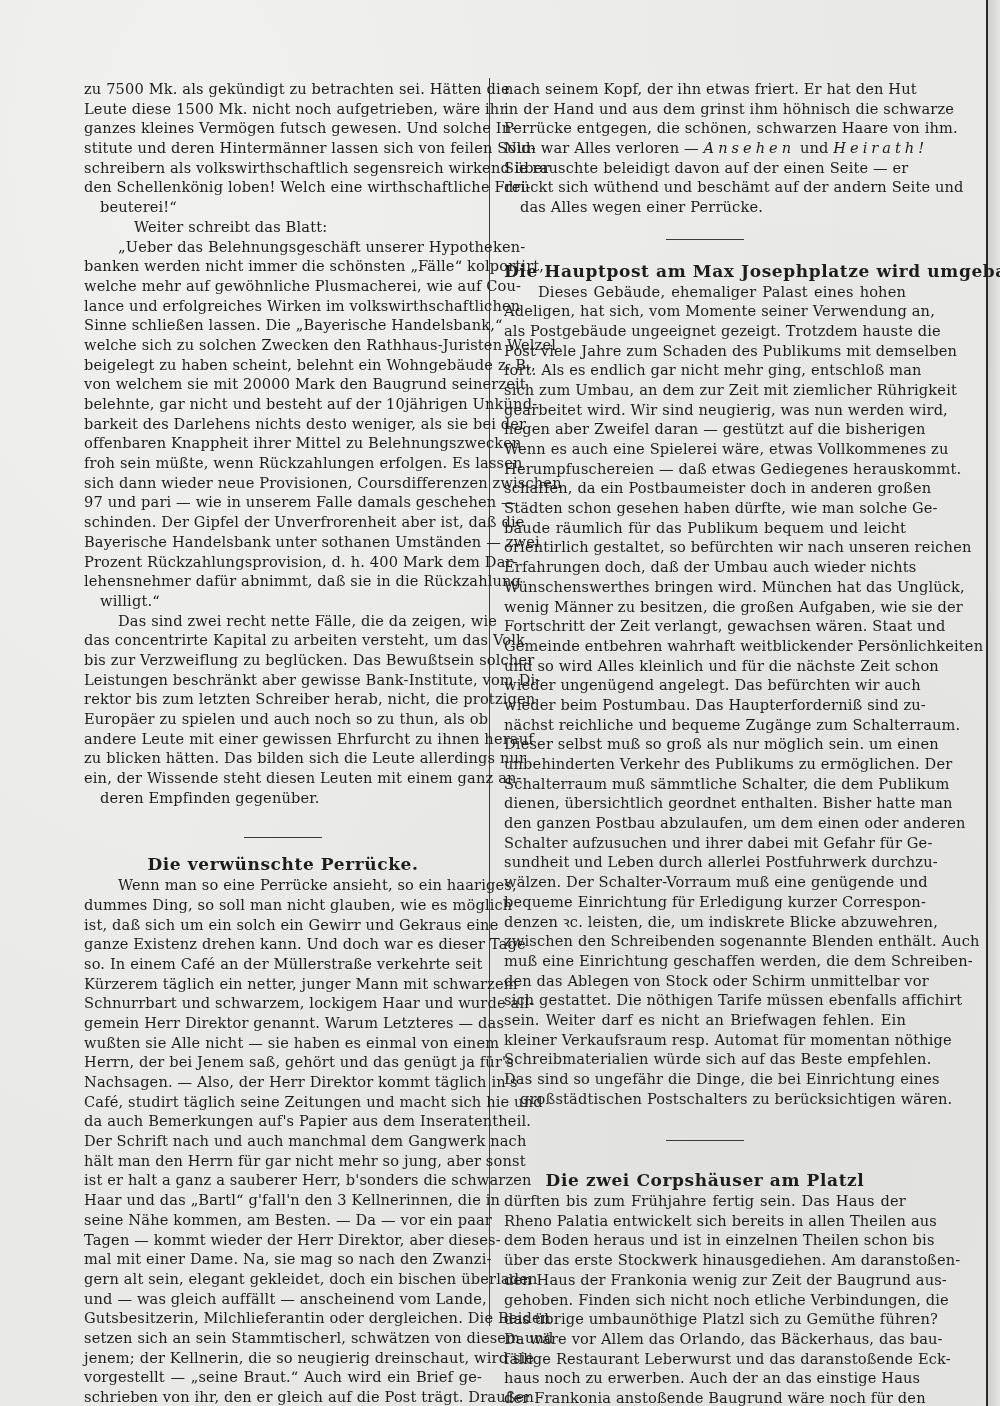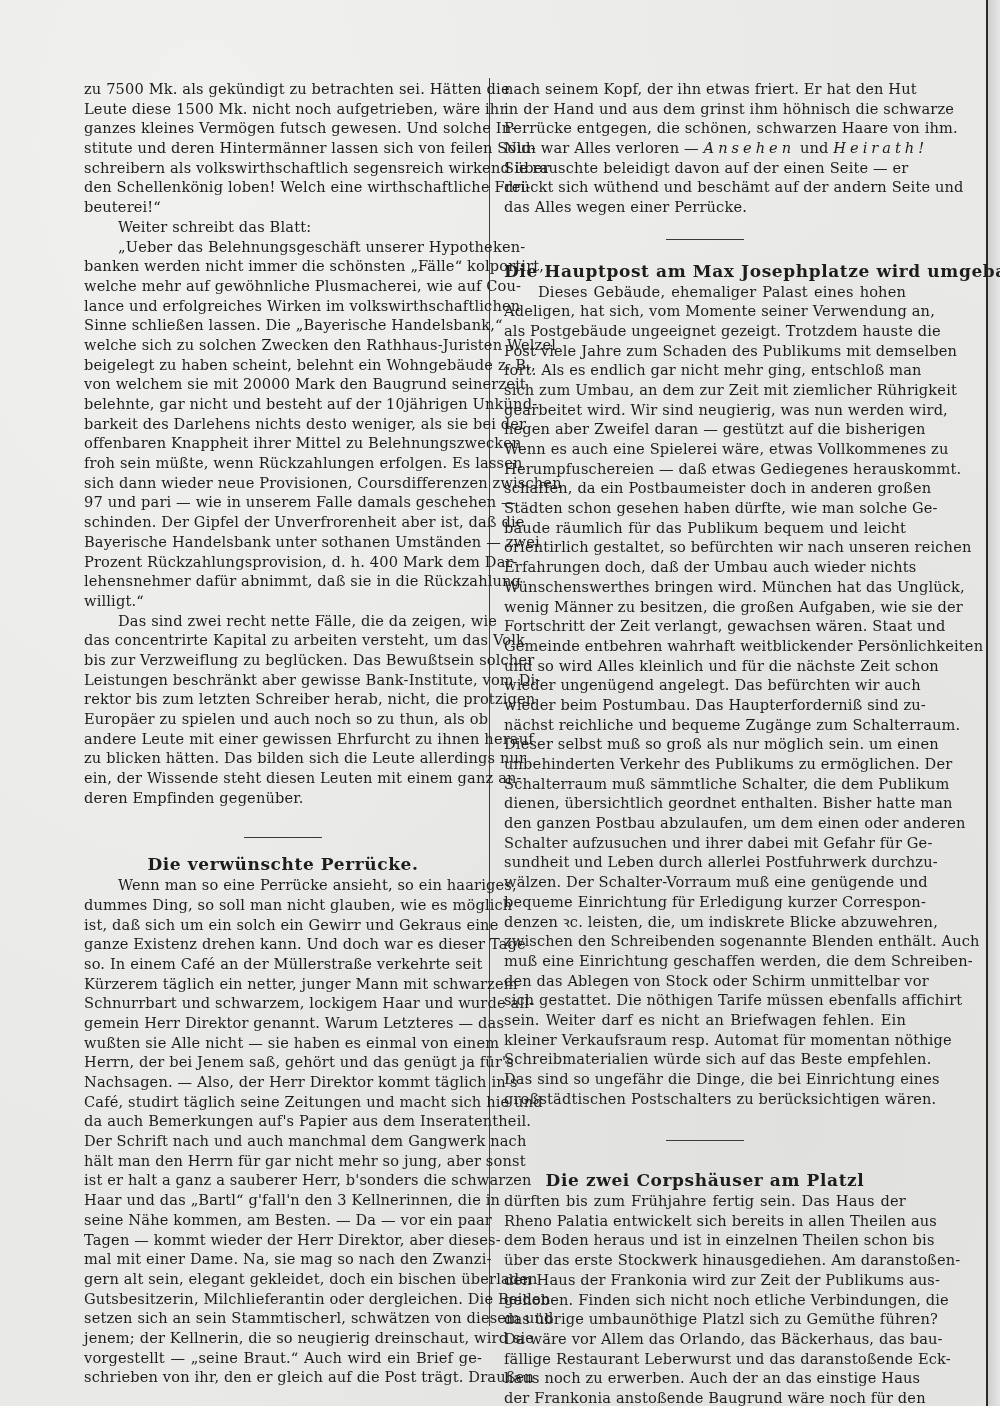--- a/index.html
+++ b/index.html
@@ -30,21 +30,21 @@
     font-size: 14.6px; line-height: 19.7px;
     letter-spacing: 0.15px;
   }
   .col-left { left: 84px; width: 398px; }
   .col-right { left: 504px; width: 402px; }
   .line {
     display: block; white-space: nowrap;
     text-align: justify; text-align-last: justify;
     height: 19.7px; overflow: visible;
   }
-  .line.last { text-align-last: left; }
+  .line.last { text-align-last: left; margin-left: 16px; }
   .line.indent { padding-left: 34px; }
   .headline {
     display: block; text-align: center; font-weight: bold;
     font-size: 17px; letter-spacing: 0.6px;
     height: 19.7px; line-height: 19.7px; white-space: nowrap;
   }
   .gap { display: block; }
   .rule {
     display: block; margin: 0 auto; width: 78px; height: 1px;
     background: #3a3a3a;
@@ -121,20 +121,21 @@
       <span class="line">Café, studirt täglich seine Zeitungen und macht sich hie und</span>
       <span class="line">da auch Bemerkungen auf's Papier aus dem Inseratentheil.</span>
       <span class="line">Der Schrift nach und auch manchmal dem Gangwerk nach</span>
       <span class="line">hält man den Herrn für gar nicht mehr so jung, aber sonst</span>
       <span class="line">ist er halt a ganz a sauberer Herr, b'sonders die schwarzen</span>
       <span class="line">Haar und das „Bartl“ g'fall'n den 3 Kellnerinnen, die in</span>
       <span class="line">seine Nähe kommen, am Besten. — Da — vor ein paar</span>
       <span class="line">Tagen — kommt wieder der Herr Direktor, aber dieses-</span>
       <span class="line">mal mit einer Dame. Na, sie mag so nach den Zwanzi-</span>
       <span class="line">gern alt sein, elegant gekleidet, doch ein bischen überladen</span>
+      <span class="line">und — was gleich auffällt — anscheinend vom Lande,</span>
       <span class="line">Gutsbesitzerin, Milchlieferantin oder dergleichen. Die Beiden</span>
       <span class="line">setzen sich an sein Stammtischerl, schwätzen von diesem und</span>
       <span class="line">jenem; der Kellnerin, die so neugierig dreinschaut, wird sie</span>
       <span class="line">vorgestellt — „seine Braut.“ Auch wird ein Brief ge-</span>
       <span class="line">schrieben von ihr, den er gleich auf die Post trägt. Draußen</span>
     </div>
 </div>
 
 <div class="column col-right">
   <div>
@@ -196,21 +197,21 @@
     </div>
   <span class="gap" style="height:32px"></span>
   <span class="rule"></span>
   <span class="gap" style="height:30px"></span>
   <span class="headline">Die zwei Corpshäuser am Platzl</span>
   <div>
       <span class="line">dürften bis zum Frühjahre fertig sein. Das Haus der</span>
       <span class="line">Rheno Palatia entwickelt sich bereits in allen Theilen aus</span>
       <span class="line">dem Boden heraus und ist in einzelnen Theilen schon bis</span>
       <span class="line">über das erste Stockwerk hinausgediehen. Am daranstoßen-</span>
-      <span class="line">den Haus der Frankonia wird zur Zeit der Publikums aus-</span>
+      <span class="line">den Haus der Frankonia wenig zur Zeit der Baugrund aus-</span>
       <span class="line">gehoben. Finden sich nicht noch etliche Verbindungen, die</span>
       <span class="line">das übrige umbaunöthige Platzl sich zu Gemüthe führen?</span>
       <span class="line">Da wäre vor Allem das Orlando, das Bäckerhaus, das bau-</span>
       <span class="line">fällige Restaurant Leberwurst und das daranstoßende Eck-</span>
       <span class="line">haus noch zu erwerben. Auch der an das einstige Haus</span>
       <span class="line">der Frankonia anstoßende Baugrund wäre noch für den</span>
     </div>
 
 </div>
 

